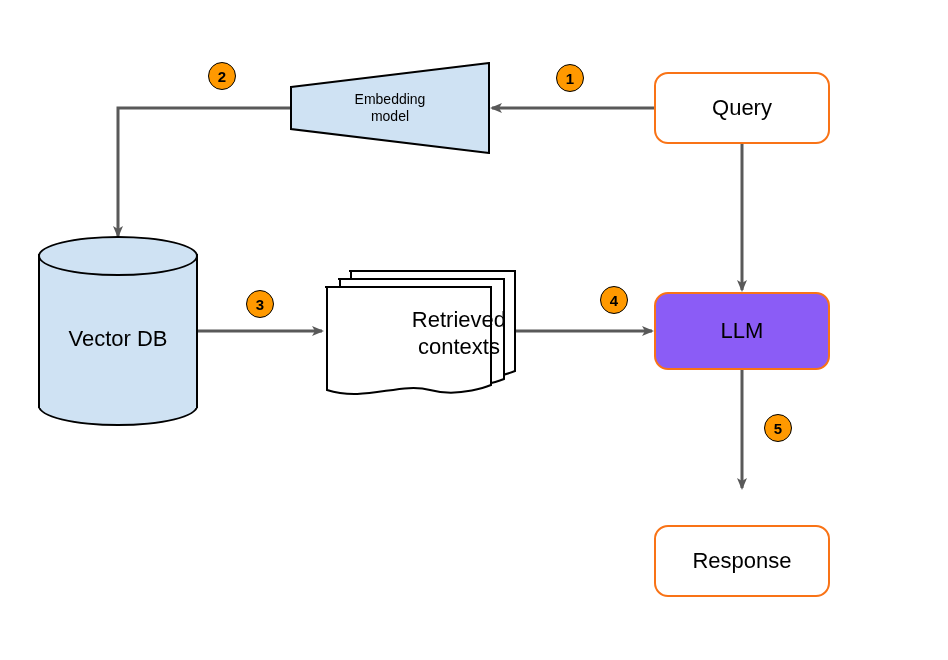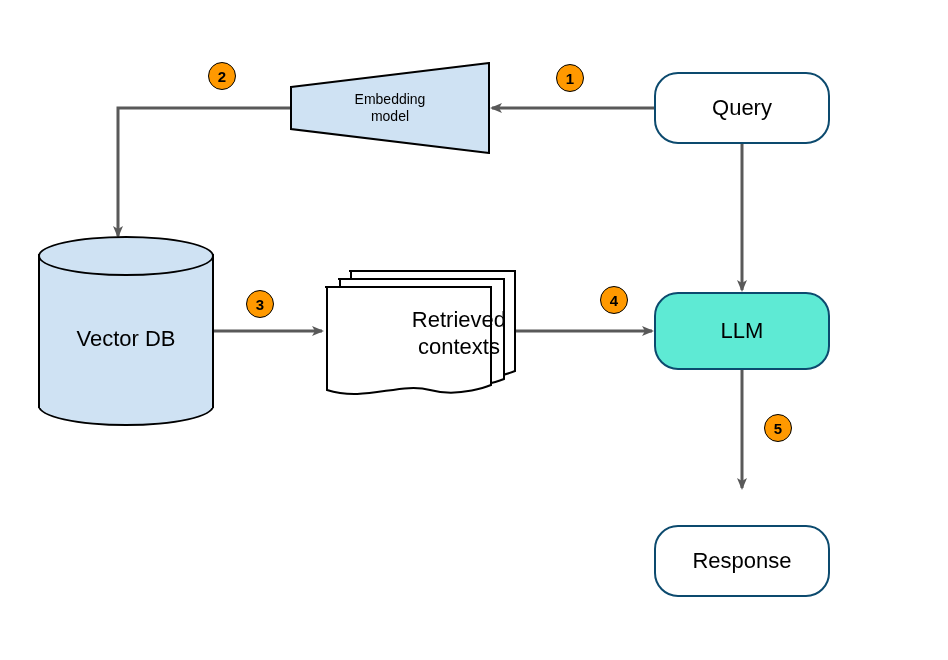--- a/index.html
+++ b/index.html
@@ -20,26 +20,26 @@
     position: absolute;
     box-sizing: border-box;
     display: flex;
     align-items: center;
     justify-content: center;
     text-align: center;
     font-size: 22px;
     line-height: 1.25;
   }
   .rounded {
-    border: 2px solid #0c4a6e;
-    border-radius: 24px;
+    border: 2px solid #f97316;
+    border-radius: 14px;
     background: #fff;
   }
   .blue-fill {
-    background: #5eead4;
+    background: #8b5cf6;
     align-items: center;
   }
   
   .cyl {
     position: absolute;
     box-sizing: border-box;
   }
   .cyl .body {
     position: absolute;
     left: 0; right: 0;
@@ -158,21 +158,21 @@
 <div class="trap-wrap" style="left:290px; top:62px; width:200px; height:92px;">
   <svg width="200" height="92" viewBox="0 0 200 92">
     <polygon points="1,25 199,1 199,91 1,67" fill="#cfe2f3" stroke="#000" stroke-width="2"></polygon>
   </svg>
   <div class="label">
     <span style="white-space:pre-line;">Embedding
 model</span>
   </div>
 </div>
 
-<div class="cyl" style="left:38px; top:236px; width:176px; height:190px;text-decoration:underline;">
+<div class="cyl" style="left:38px; top:236px; width:160px; height:190px;text-decoration:underline;">
   <div class="bottom"></div>
   <div class="body"></div>
   <div class="top"></div>
   <div class="label">Vector DB</div>
 </div>
 
 <div class="docs" style="left:322px; top:270px; width:194px; height:126px;">
 
   <svg width="194" height="126" viewBox="0 0 194 126" style="left:0;top:0;z-index:1;">
     <path d="M25,1 H191 V101 C191,101 160,114 130,106 C100,98 65,118 27,106 L27,1 Z" transform="translate(2,0)" fill="#fff" stroke="#000" stroke-width="2"></path>

